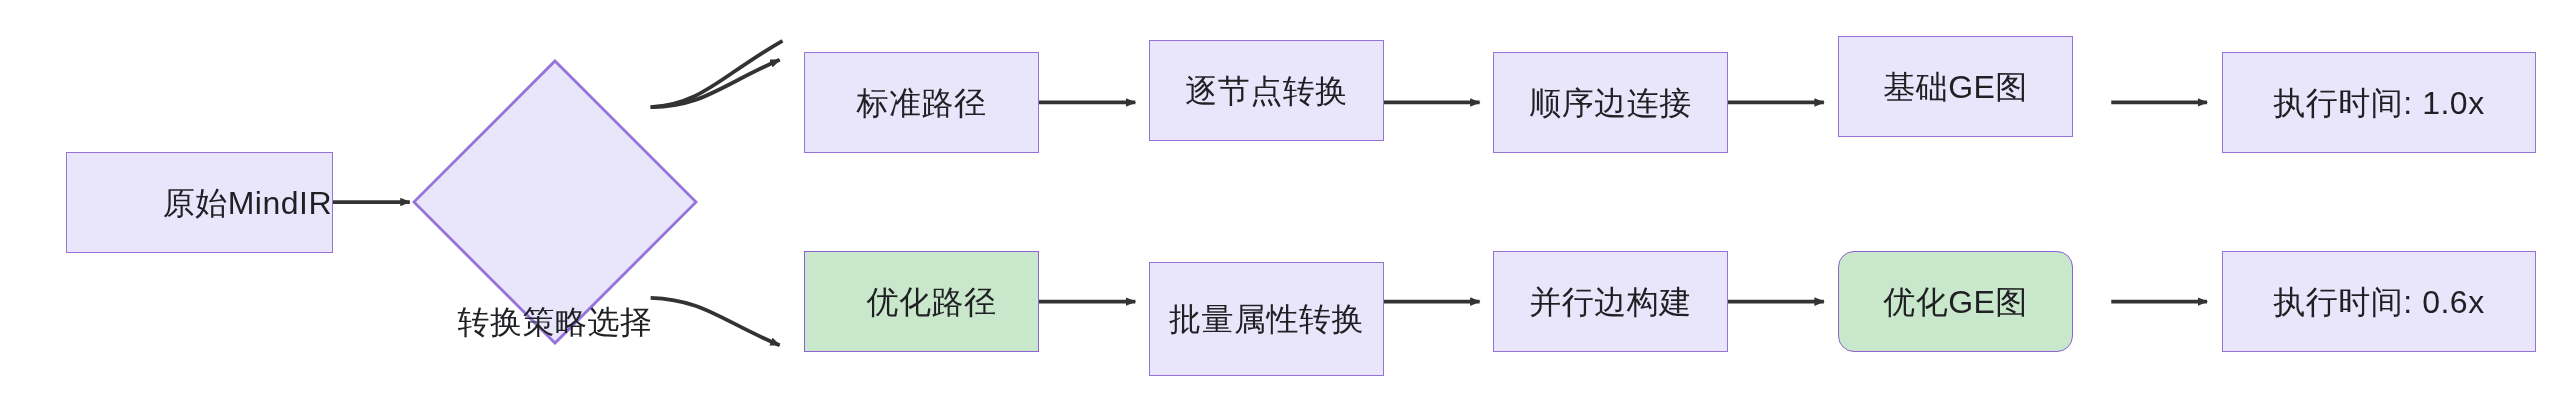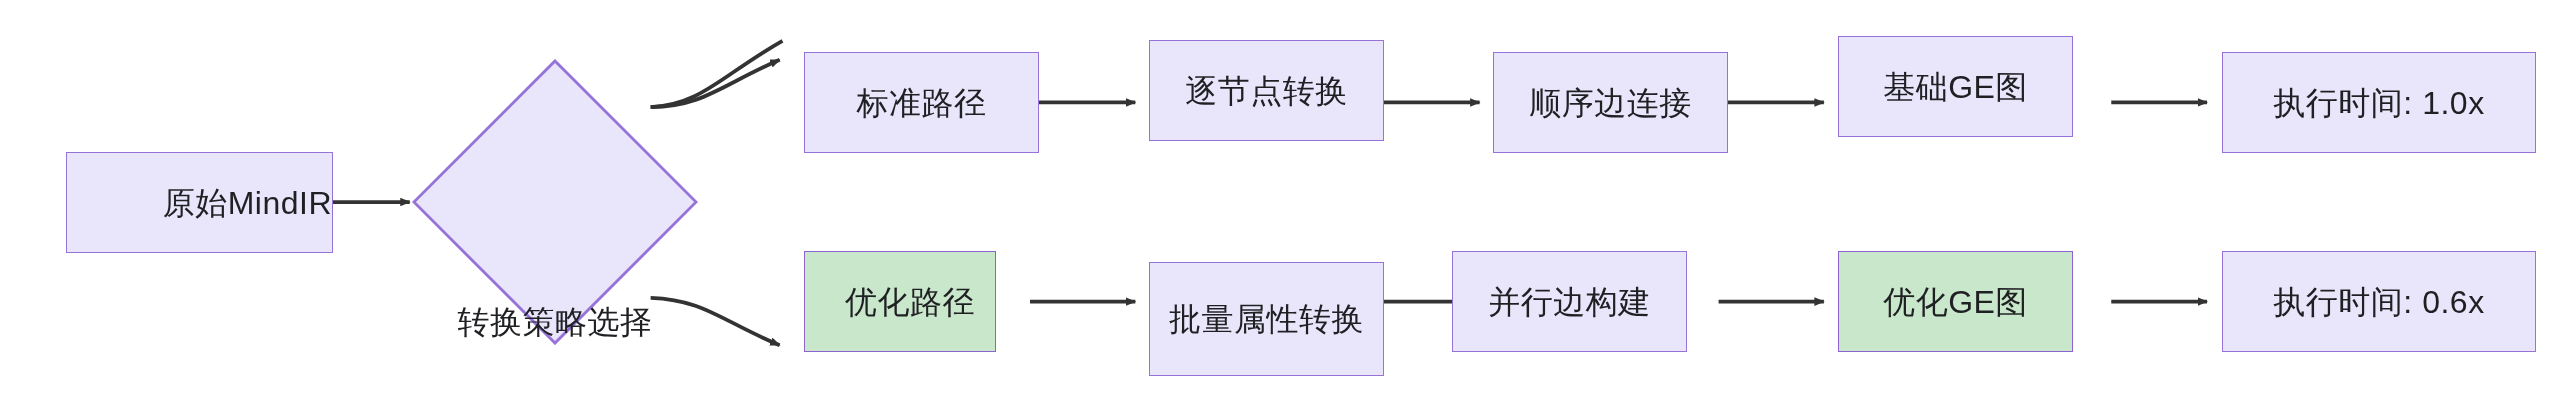--- a/index.html
+++ b/index.html
@@ -122,30 +122,30 @@
   <div class="node" style="left:1481px; top:52px; width:235px; height:101px;">
     <span class="node-label">顺序边连接</span>
   </div>
   <div class="node" style="left:1826px; top:36px; width:235px; height:101px;">
     <span class="node-label">基础GE图</span>
   </div>
   <div class="node" style="left:2210px; top:52px; width:314px; height:101px;">
     <span class="node-label">执行时间: 1.0x</span>
   </div>
 
-  <div class="node green" style="left:792px; top:251px; width:192px; height:101px;padding-left:20px;">
+  <div class="node green" style="left:792px; top:251px; width:235px; height:101px;padding-left:20px;">
     <span class="node-label">优化路径</span>
   </div>
   <div class="node" style="left:1137px; top:262px; width:235px; height:114px;">
     <span class="node-label">批量属性转换</span>
   </div>
-  <div class="node" style="left:1440px; top:251px; width:235px; height:101px;">
+  <div class="node" style="left:1481px; top:251px; width:235px; height:101px;">
     <span class="node-label">并行边构建</span>
   </div>
-  <div class="node green" style="left:1826px; top:251px; width:235px; height:101px;">
+  <div class="node green" style="left:1826px; top:251px; width:235px; height:101px;border-radius:16px;">
     <span class="node-label">优化GE图</span>
   </div>
   <div class="node" style="left:2210px; top:251px; width:314px; height:101px;text-align:center;">
     <span class="node-label">执行时间: 0.6x</span>
   </div>
 
 </div>
 
 
 </body></html>

